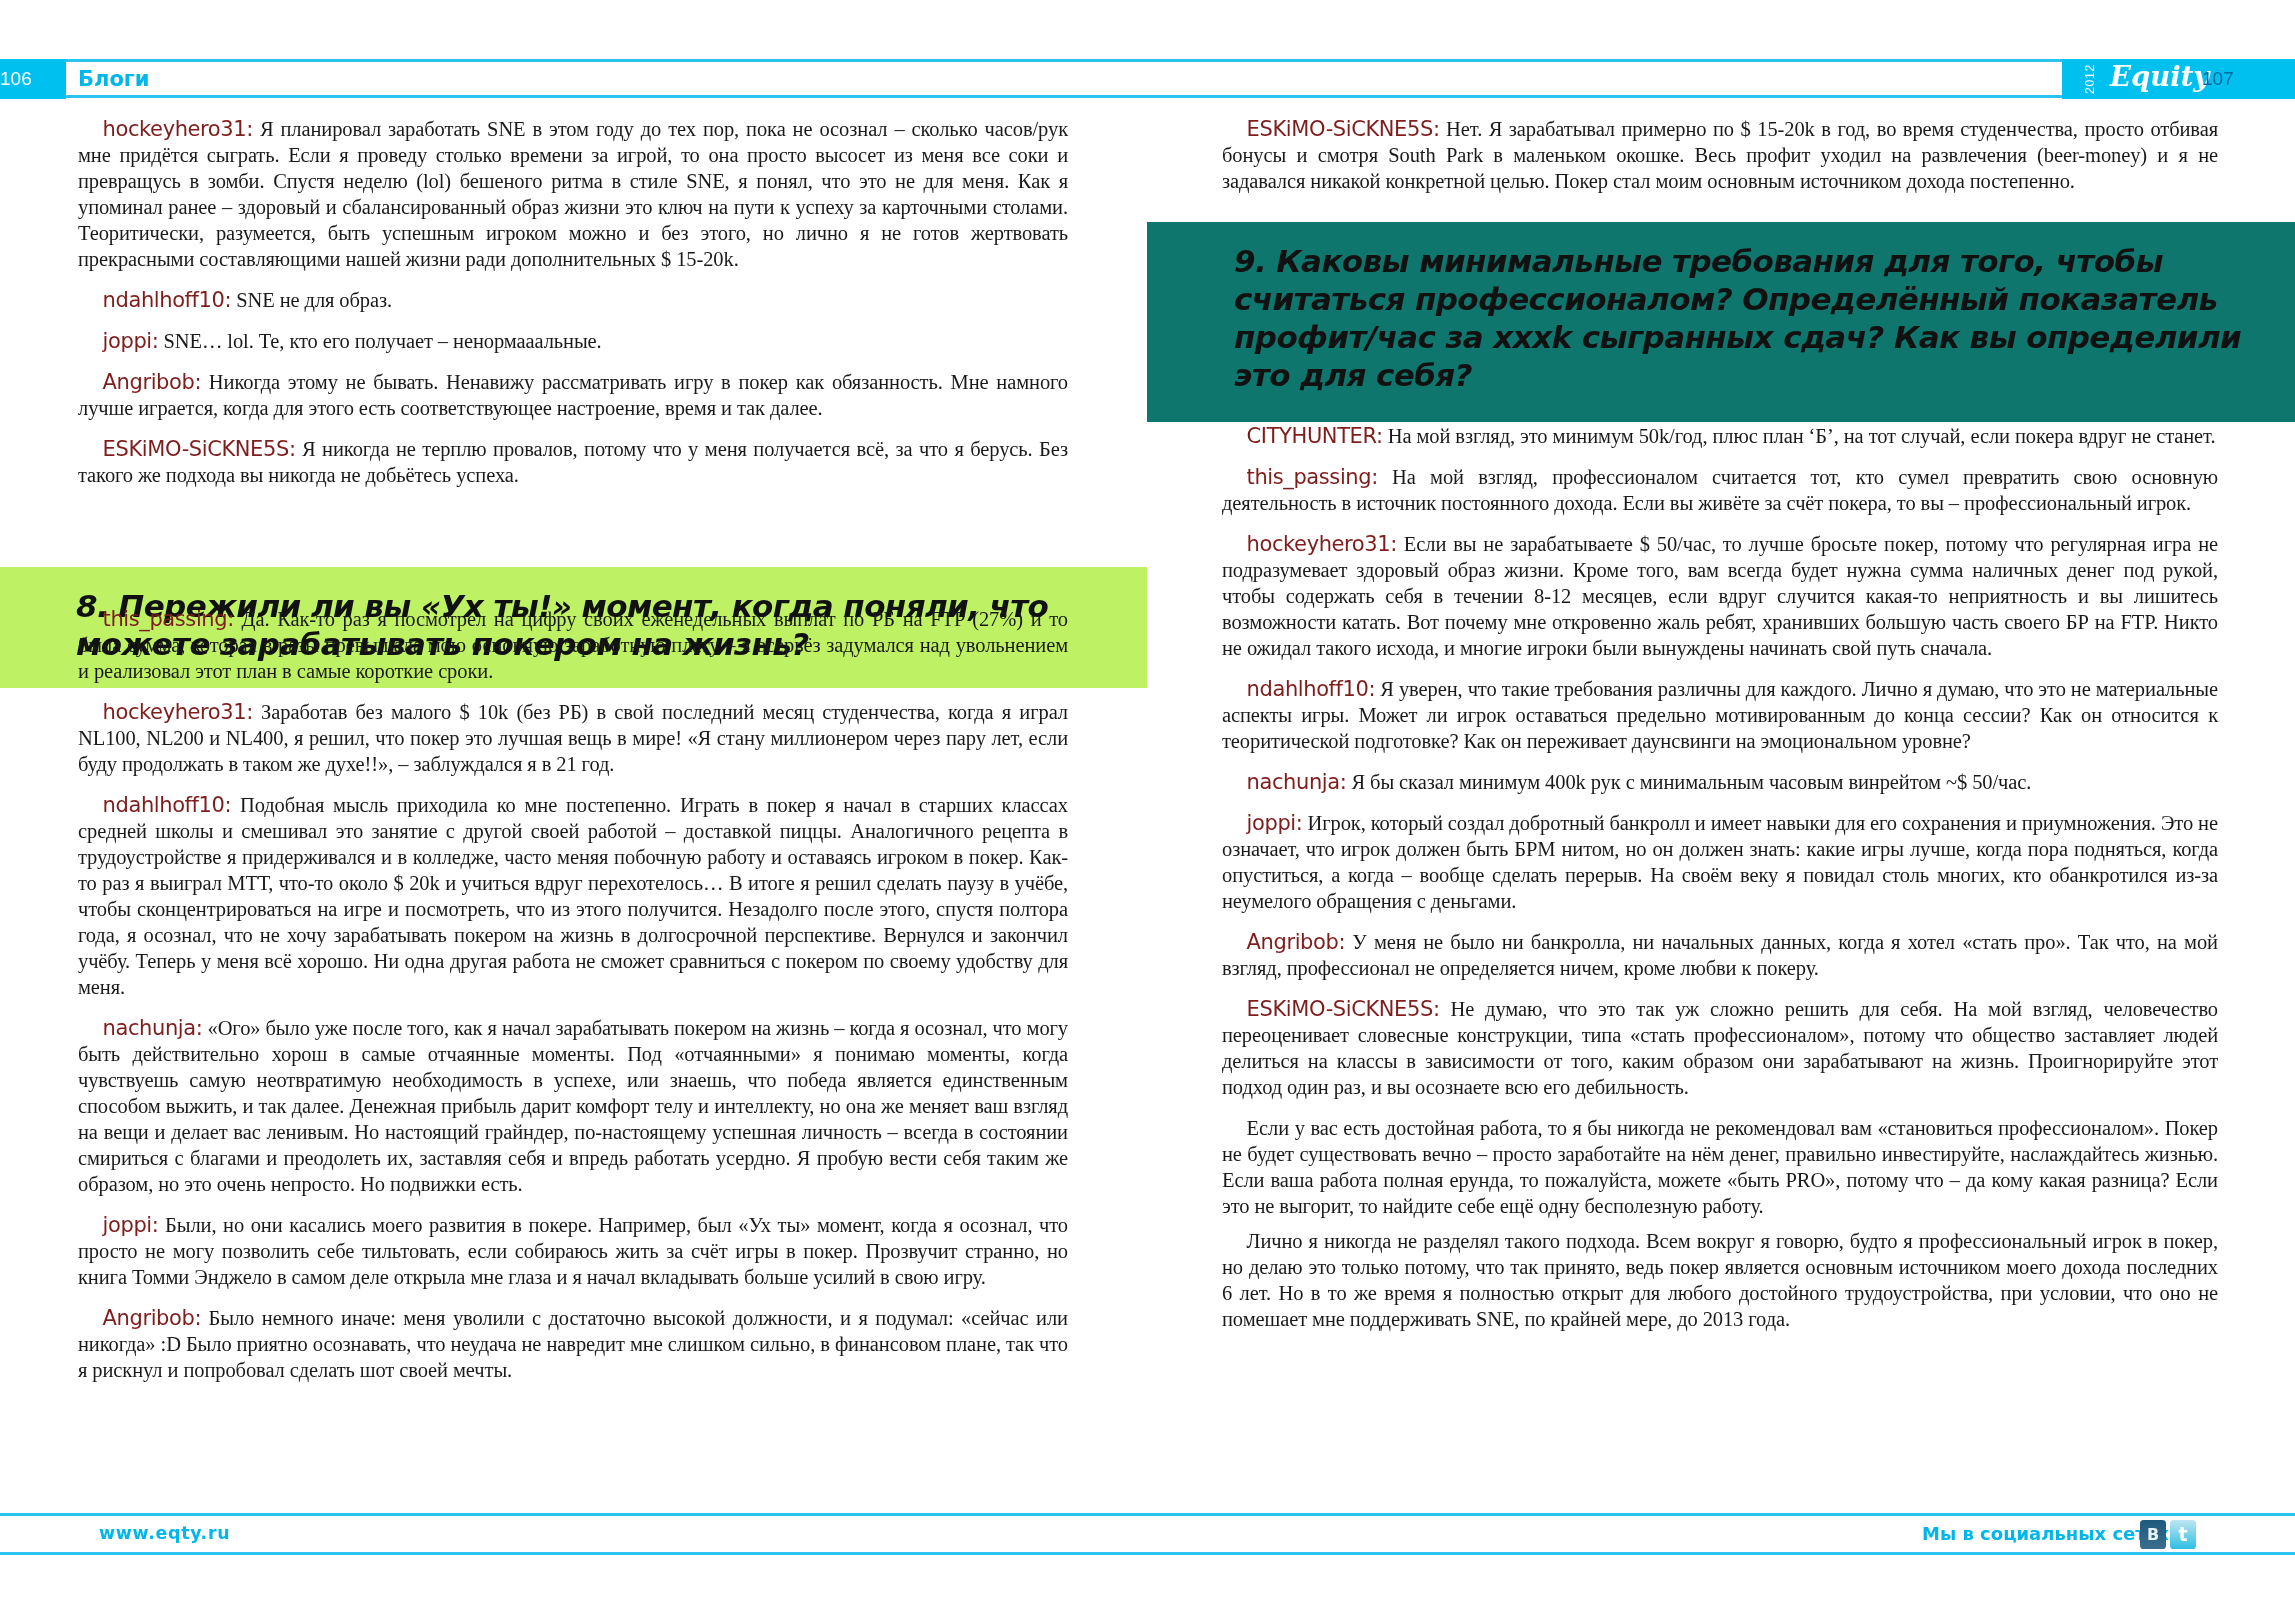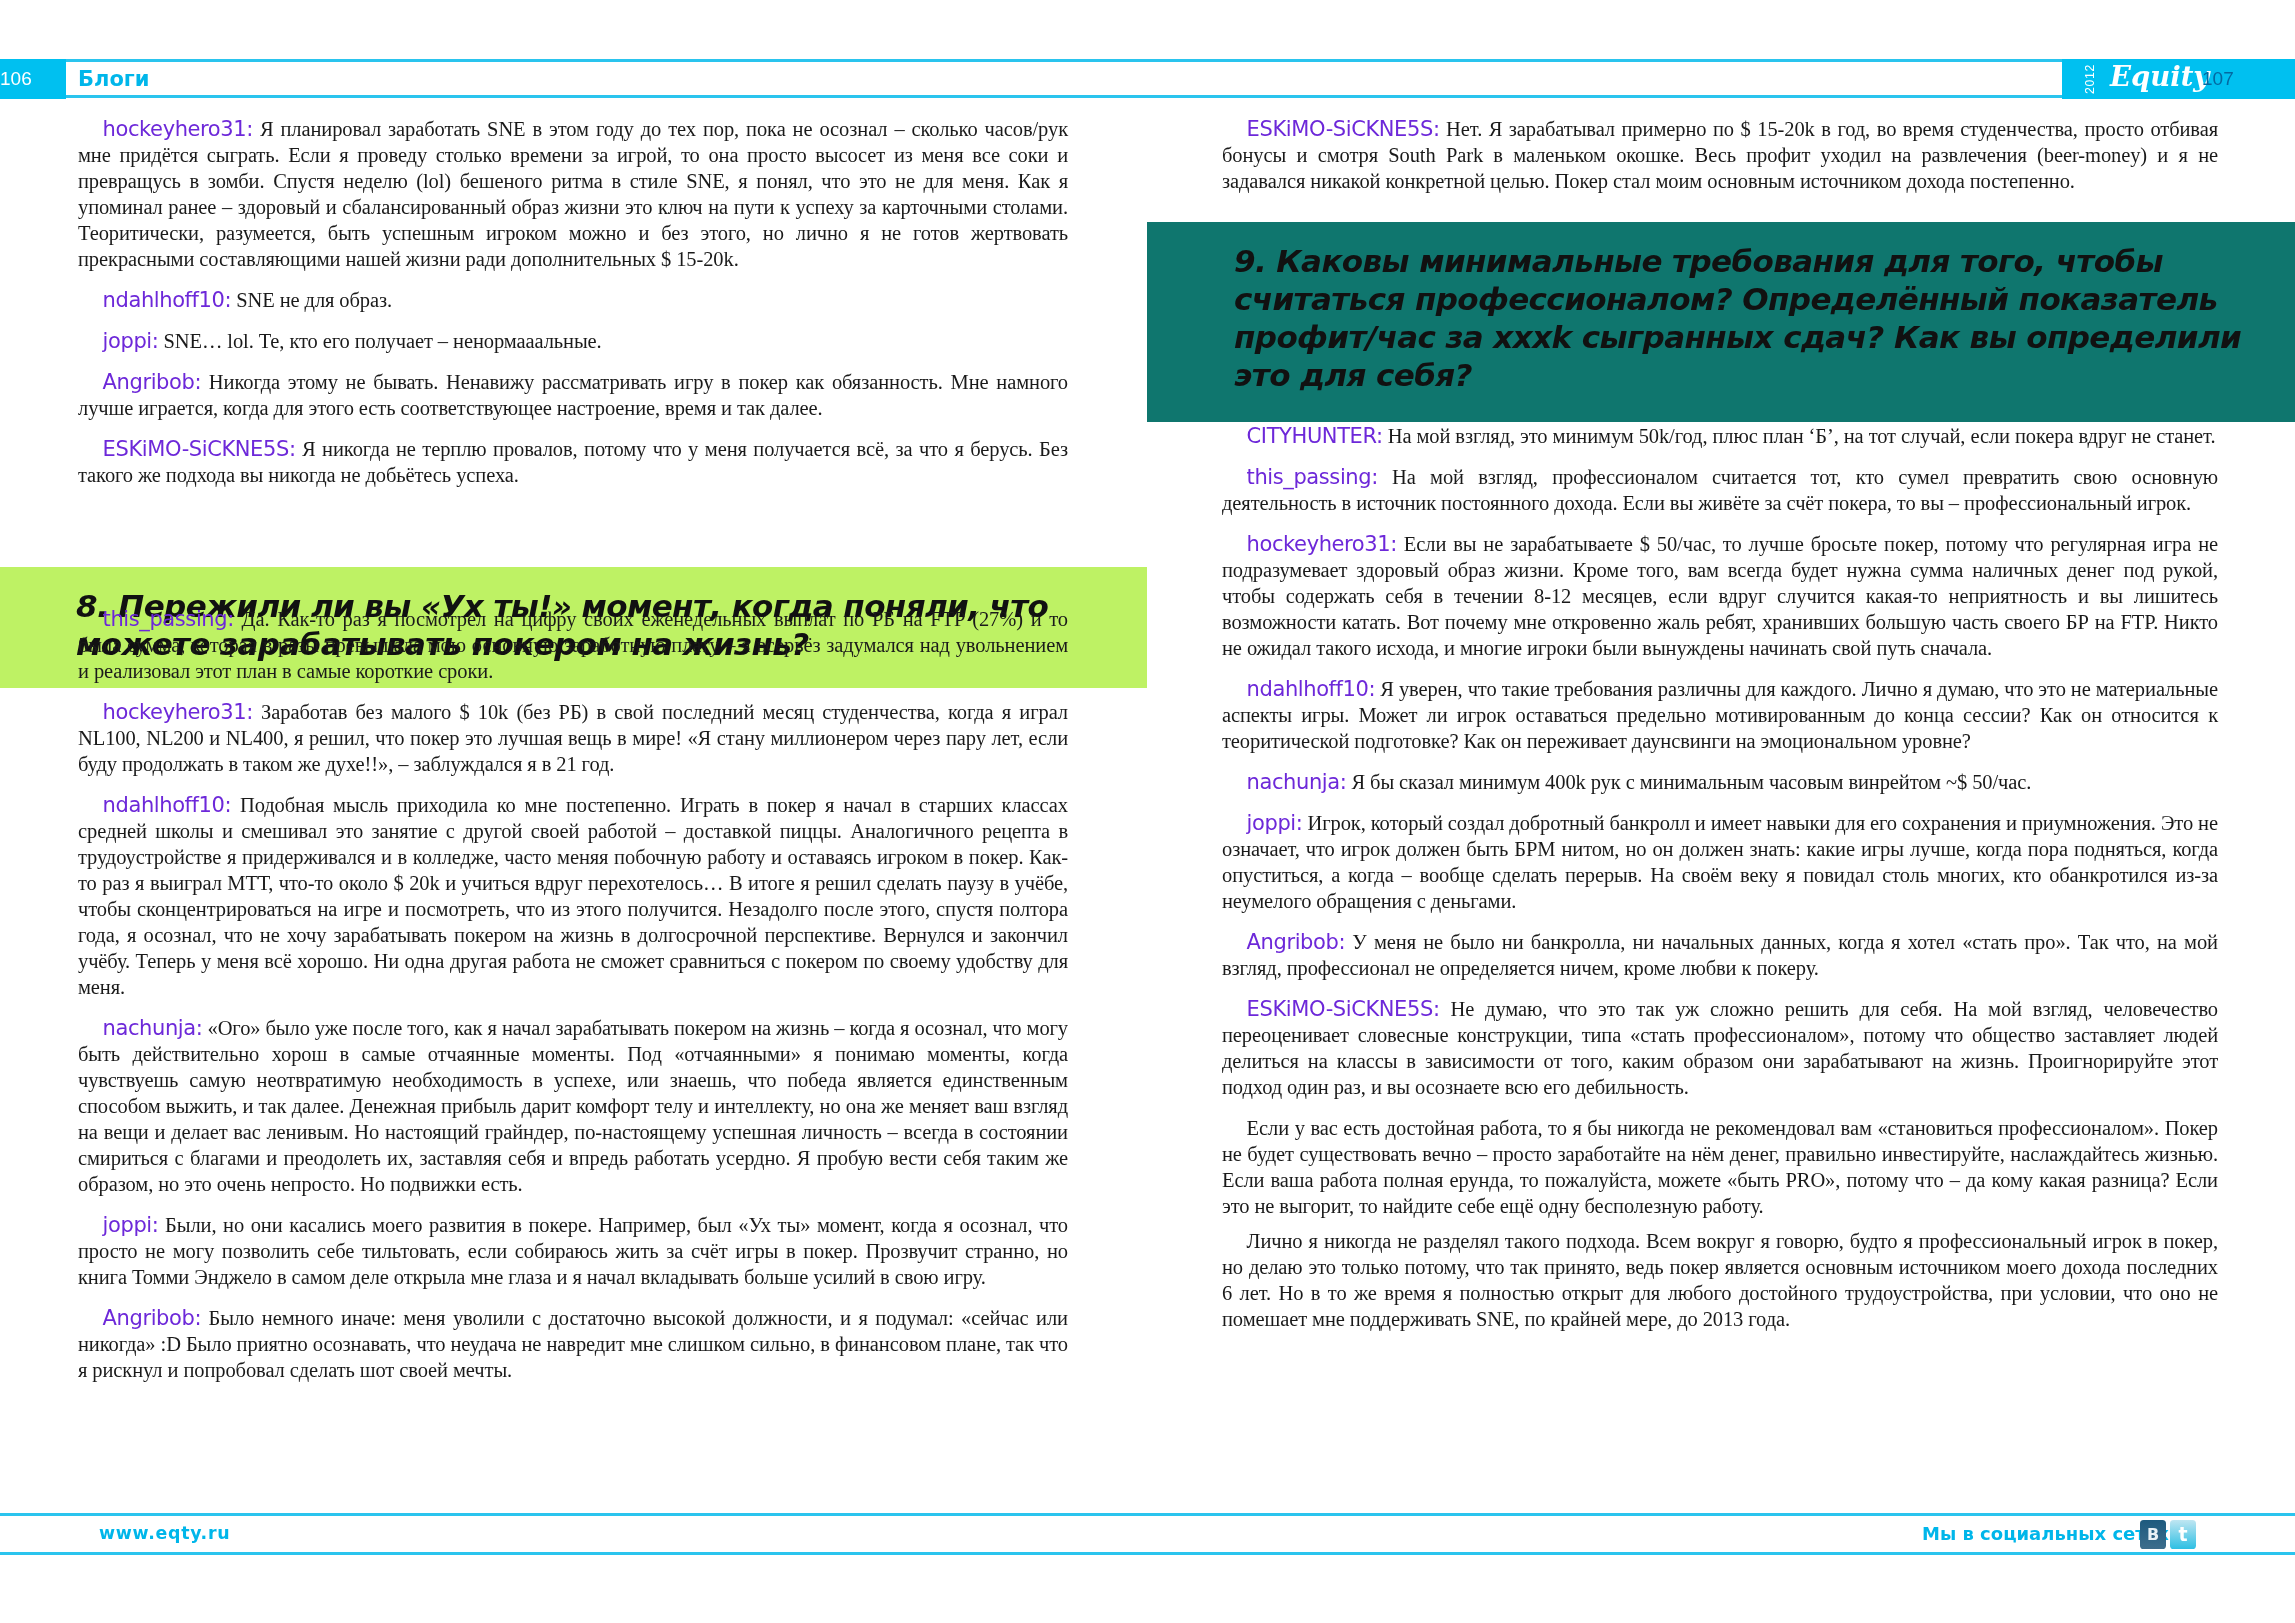--- a/index.html
+++ b/index.html
@@ -15,21 +15,21 @@
   .brand-year { position: absolute; left: 2084px; top: 64px; width: 14.5px; height: 30px; }
   .brand-year span { position: absolute; left: -8.7px; top: 8px; transform: rotate(-90deg); color: #ffffff; font-family: "Liberation Sans", sans-serif; font-size: 12.3px; letter-spacing: 0.7px; white-space: nowrap; }
   .brand-logo { position: absolute; left: 2110px; top: 55px; color: #ffffff; font-family: "DejaVu Serif", serif; font-style: italic; font-weight: bold; font-size: 27.5px; line-height: 43px; }
   .pnum-right { position: absolute; left: 2202px; top: 59px; height: 54px; line-height: 40px; color: #0369a1; font-family: "Liberation Sans", sans-serif; font-size: 19px; }
 
   
   .col-left { position: absolute; left: 78px; top: 116px; width: 990px; }
   .col-right { position: absolute; left: 1222px; top: 116px; width: 996px; }
   .para { font-size: 20.5px; line-height: 26px; text-align: justify; text-indent: 24.6px; margin: 0 0 15px 0; letter-spacing: -0.1px; }
   .para.plain { margin-bottom: 9.4px; }
-  .nick { color: #6d28d9; font-family: "DejaVu Sans", sans-serif; font-size: 21px; letter-spacing: -0.4px; }
+  .nick { color: #7f1d1d; font-family: "DejaVu Sans", sans-serif; font-size: 21px; letter-spacing: -0.4px; }
 
   
   .qband-left { position: absolute; left: 0; top: 567px; width: 1147px; height: 121px; background: #bef264; }
   .qband-right { position: absolute; left: 1147px; top: 222px; width: 1276px; height: 200px; background: #0f766e; }
   .qtext { position: absolute; font-family: "DejaVu Sans", sans-serif; font-weight: bold; font-style: italic; color: #111111; font-size: 31px; line-height: 38px; letter-spacing: -0.6px; }
   .qtext-left { left: 76px; top: 20px; width: 1027px; }
   .qtext-right { left: 87px; top: 20px; width: 1019px; }
 
   
   .footer-line-top { position: absolute; left: 0; top: 1513px; width: 2295px; height: 2.9px; background: #2ac4ee; }

